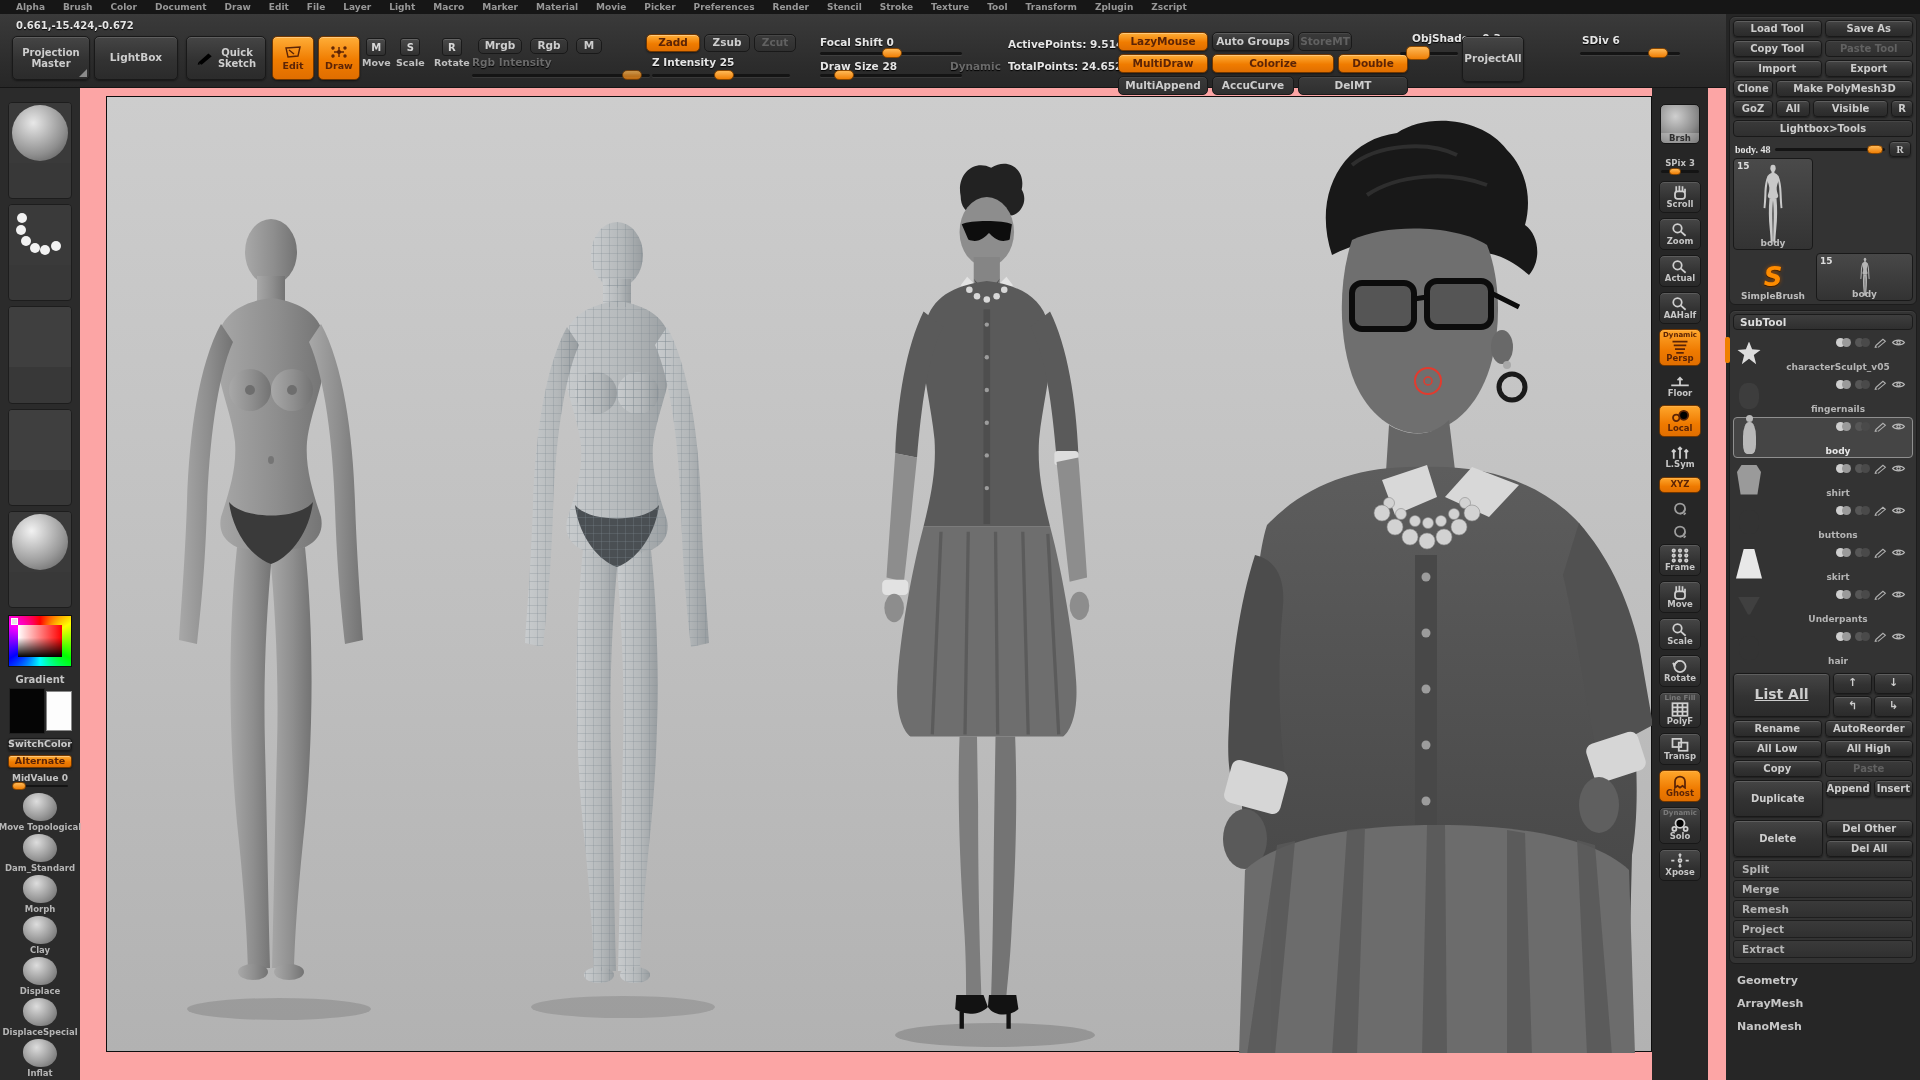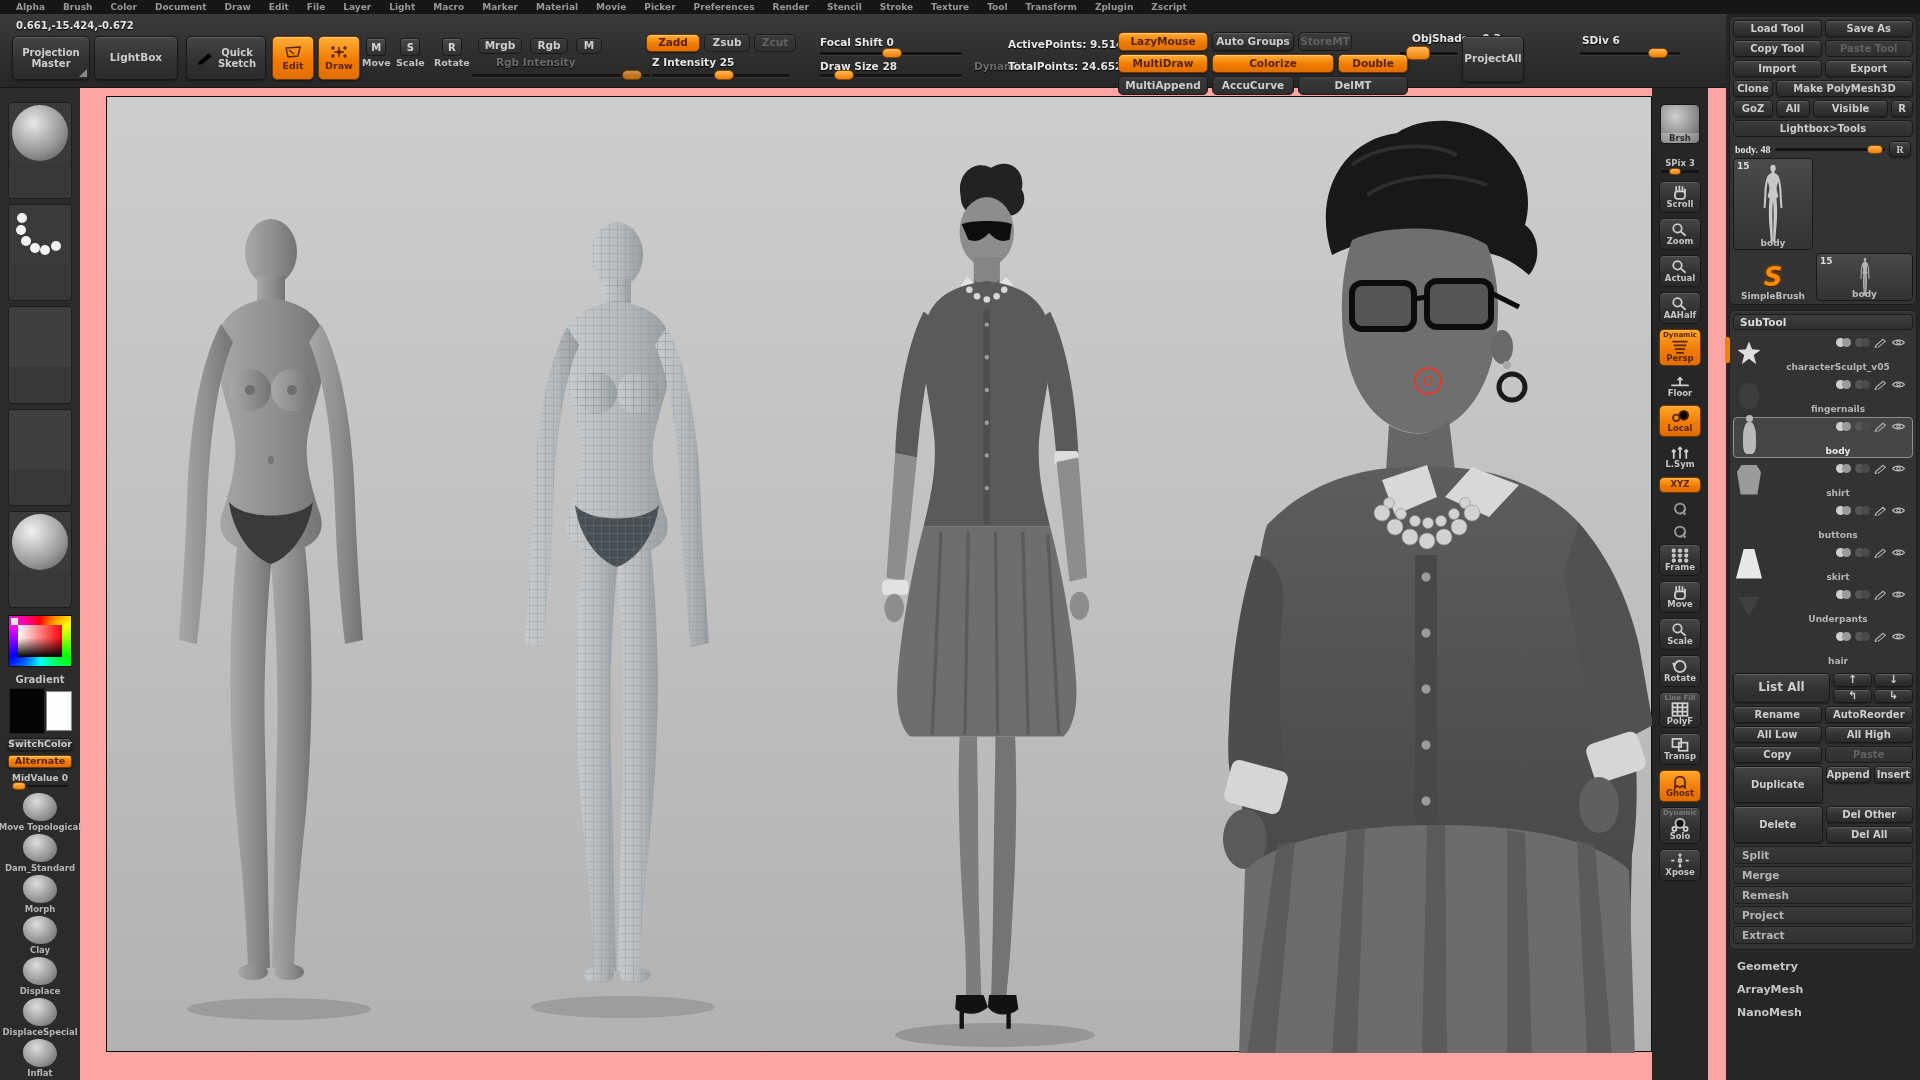--- a/index.html
+++ b/index.html
@@ -21,21 +21,21 @@
        border:1px solid #191919;border-radius:5px;
        box-shadow:inset 0 1px 0 rgba(255,255,255,.14),0 1px 2px rgba(0,0,0,.45);
        color:#cdcdcd;font-size:10.5px;font-weight:bold;line-height:1.1;cursor:pointer;}
   .btn.on{background:linear-gradient(#ffae38,#f07c00 55%,#e06e00);color:#5c2406;border-color:#malformed;
           border-color:#713700;box-shadow:inset 0 1px 0 rgba(255,255,255,.35),0 1px 2px rgba(0,0,0,.5);}
   .btn.dim{color:#616161;}
   .btn.flat{background:linear-gradient(#3a3a3a,#2f2f2f);box-shadow:inset 0 1px 0 rgba(255,255,255,.07);}
   .btn.v{flex-direction:column;gap:1px;}
   .pre{white-space:pre-line;}
   .lbl{position:absolute;color:#e6e6e6;font-size:10.5px;font-weight:bold;text-shadow:0 1px 1px #000;}
-  .lbl.dim{color:#6b6b6b;margin-left:24px;}
+  .lbl.dim{color:#6b6b6b;}
   .chipwrap{position:absolute;display:flex;flex-direction:column;align-items:center;gap:1px;cursor:pointer;}
   .chip{width:20px;height:18px;border-radius:3px;background:linear-gradient(#4a4a4a,#303030);
         border:1px solid #1a1a1a;color:#d8d8d8;font-size:10px;font-weight:bold;
         display:flex;align-items:center;justify-content:center;box-shadow:inset 0 1px 0 rgba(255,255,255,.15);}
   .chipwrap span.t{font-size:9.5px;font-weight:bold;color:#c0c0c0;}
   .slider{position:absolute;height:3px;background:#141414;border-radius:2px;
           box-shadow:0 1px 0 rgba(255,255,255,.08);cursor:pointer;}
   .handle{position:absolute;top:-4px;width:20px;height:10px;border-radius:5px;
           background:linear-gradient(#ffb957,#ef7f06);border:1px solid #8a4700;}
   .corner{position:absolute;right:2px;bottom:2px;width:0;height:0;
@@ -155,21 +155,21 @@
      clip-path:polygon(50% 0,63% 32%,98% 35%,70% 56%,80% 95%,50% 72%,20% 95%,30% 56%,2% 35%,37% 32%);}
   .t-faint{width:20px;height:26px;border-radius:40%;background:#3d3d3d;}
   .t-body{width:13px;height:32px;border-radius:45% 45% 30% 30%;background:#b9b9b9;position:relative;}
   .t-body::before{content:"";position:absolute;left:3px;top:-7px;width:7px;height:7px;border-radius:50%;background:#b9b9b9;}
   .t-shirt{width:24px;height:30px;background:#9a9a9a;clip-path:polygon(20% 0,80% 0,100% 25%,85% 100%,15% 100%,0 25%);}
   .t-dark{width:20px;height:24px;border-radius:40%;background:#333;}
   .t-skirt{width:26px;height:30px;background:#e8e8e8;clip-path:polygon(30% 0,70% 0,100% 100%,0 100%);}
   .t-under{width:22px;height:18px;background:#404040;clip-path:polygon(0 0,100% 0,55% 100%,45% 100%);}
 
   #nav-row{display:flex;gap:3px;margin:5px 0 3px;}
-  #listall{flex:1;height:30px;font-size:12px;}
+  #listall{flex:1;height:44px;font-size:14px;text-decoration:underline;}
   #navgrid{flex:0 0 80px;display:grid;grid-template-columns:1fr 1fr;grid-template-rows:1fr 1fr;gap:2px;}
   #navgrid .pb{height:auto;font-size:11px;}
   .tallbtn{height:37px !important;}
   .section-row{display:block;background:linear-gradient(#3a3a3a,#303030);border:1px solid #1e1e1e;border-radius:3px;
       color:#b5b5b5;font-size:10.5px;font-weight:bold;text-align:left;padding:2px 8px;margin-bottom:2px;cursor:pointer;}
   .lower-section{font-size:11px;font-weight:bold;color:#c6c6c6;padding:5px 8px;cursor:pointer;}
 </style>
 </head>
 <body>
 

